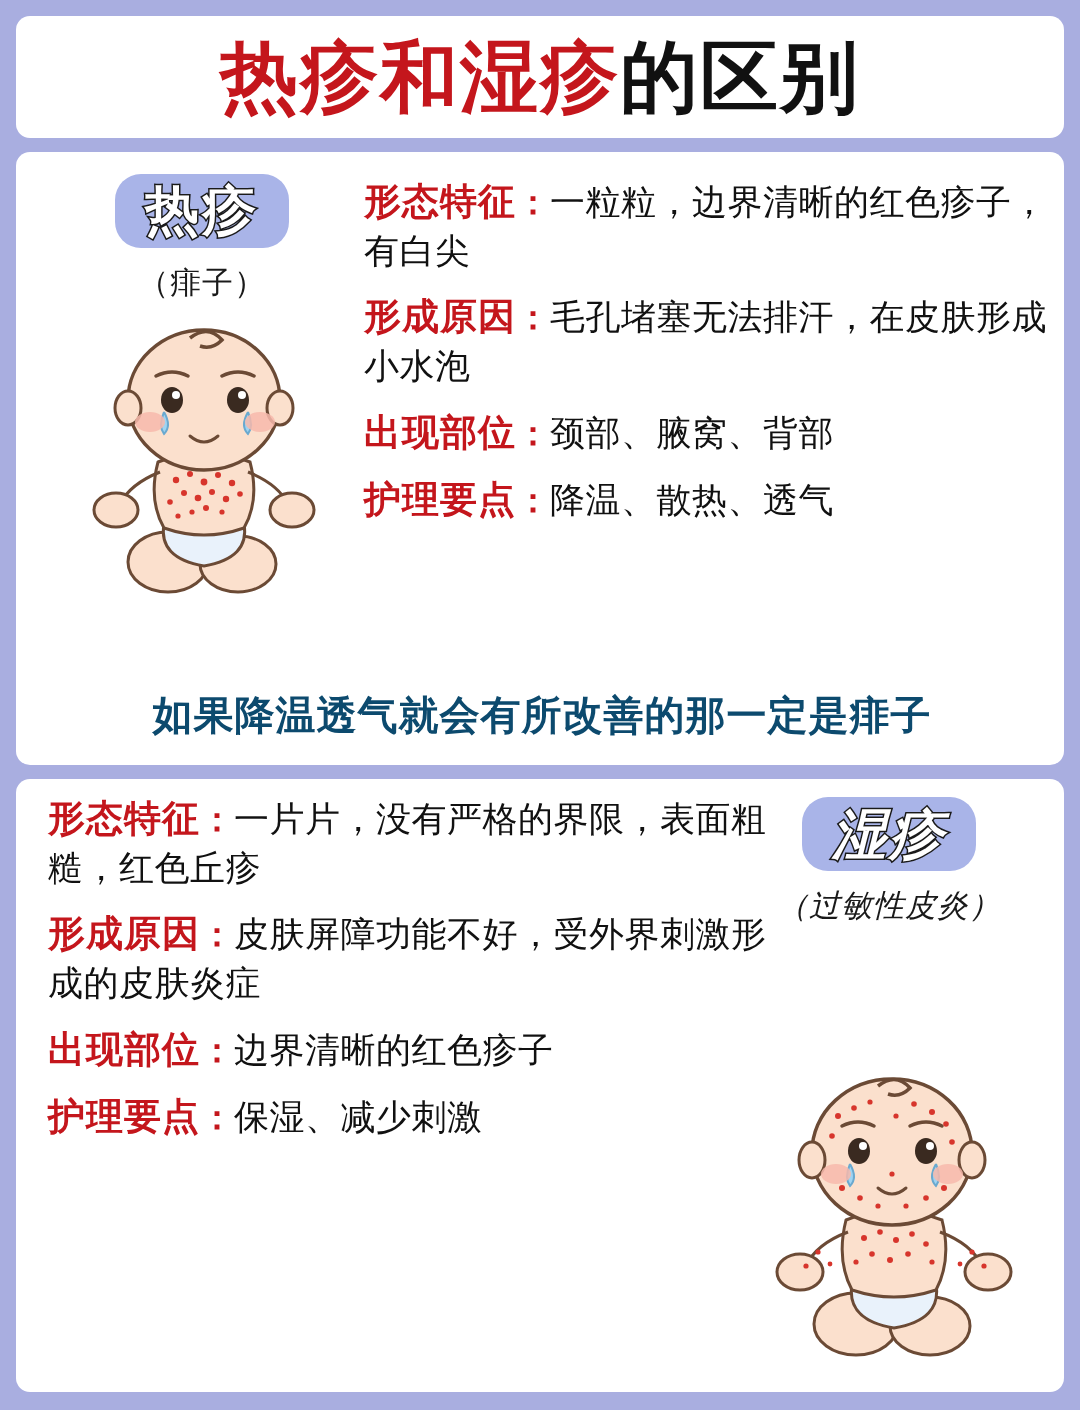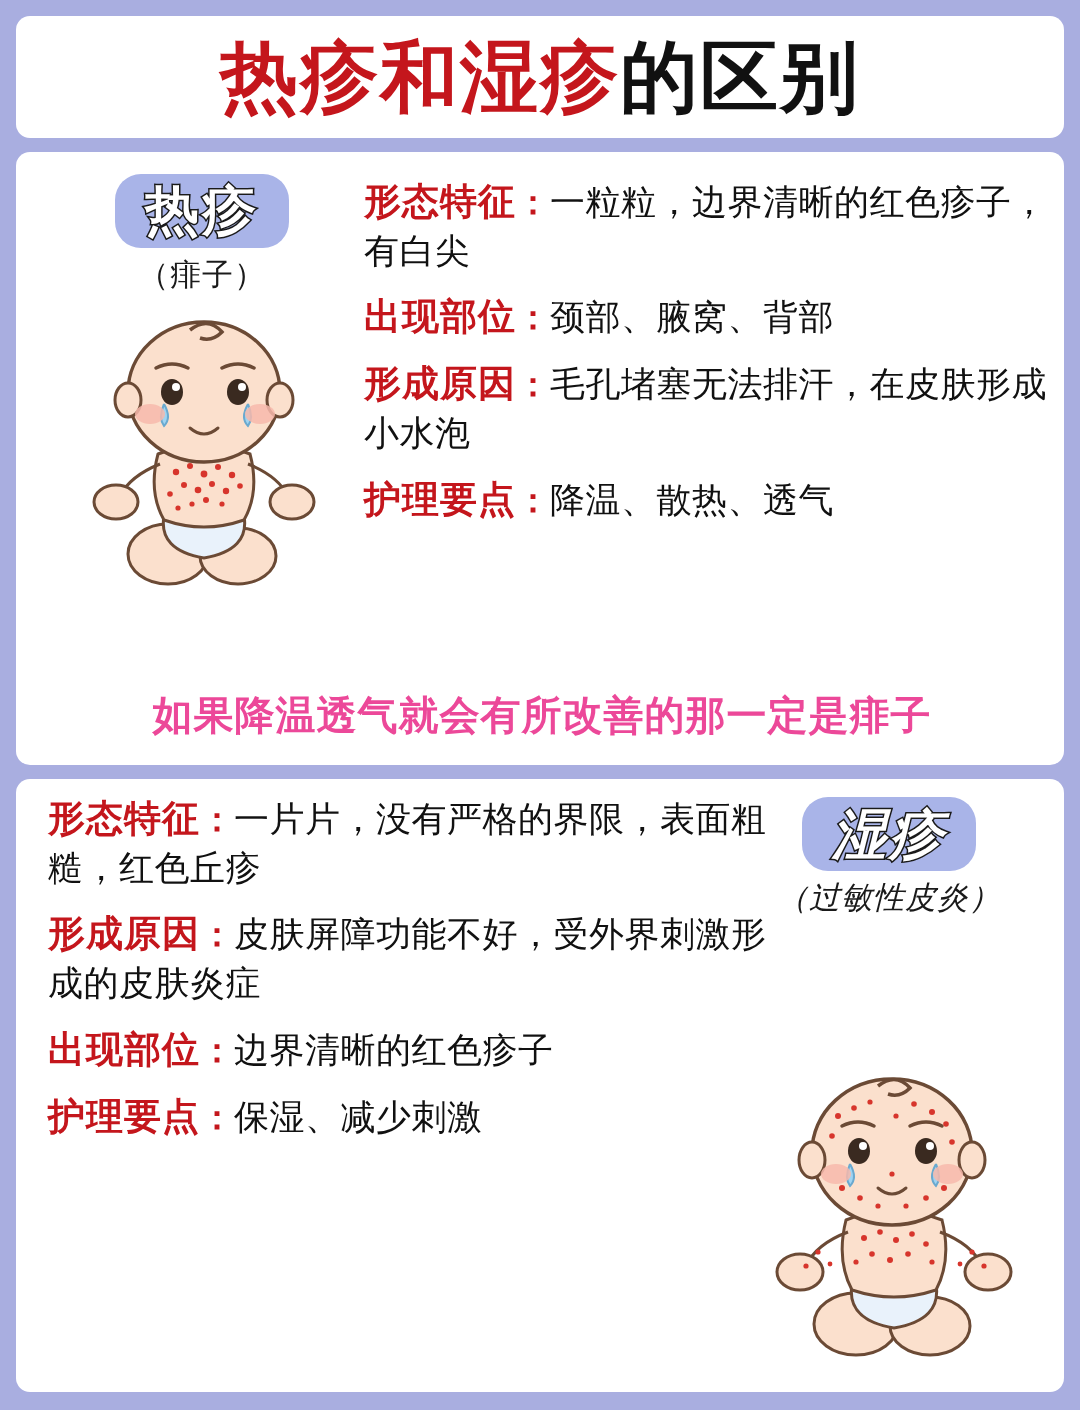--- a/index.html
+++ b/index.html
@@ -73,21 +73,21 @@
     color: #ffffff;
     -webkit-text-stroke: 3px #1a1a1a;
     paint-order: stroke fill;
     letter-spacing: 3px;
     line-height: 1.15;
   }
   .badge-sub {
     font-size: 31px;
     color: #1a1a1a;
     text-align: center;
-    margin-top: 6px;
+    margin-top: 14px;
     letter-spacing: 1px;
   }
 
   
   .col-left {
     position: absolute;
     left: 36px;
     top: 22px;
     width: 300px;
     text-align: center;
@@ -141,21 +141,21 @@
 
   
   .conclusion {
     position: absolute;
     left: 4px;
     right: 0;
     bottom: 22px;
     text-align: center;
     font-size: 40px;
     font-weight: bold;
-    color: #ec4899;
+    color: #0c4a6e;
     letter-spacing: 1px;
   }
   .conclusion.p2 { bottom: 26px; }
 
   
   .baby {
     position: relative;
     width: 260px;
     height: 300px;
   }
@@ -247,24 +247,24 @@
             </g>
           </svg>
         </div>
       </div>
 
       <div class="rows p1">
         <div class="row">
           <span class="lbl">形态特征</span><span class="colon">：</span><span class="val">一粒粒，边界清晰的红色疹子，有白尖</span>
         </div>
         <div class="row">
+          <span class="lbl">形成原因</span><span class="colon">：</span><span class="val">毛孔堵塞无法排汗，在皮肤形成小水泡</span>
+        </div>
+        <div class="row">
           <span class="lbl">出现部位</span><span class="colon">：</span><span class="val">颈部、腋窝、背部</span>
-        </div>
-        <div class="row">
-          <span class="lbl">形成原因</span><span class="colon">：</span><span class="val">毛孔堵塞无法排汗，在皮肤形成小水泡</span>
         </div>
         <div class="row">
           <span class="lbl">护理要点</span><span class="colon">：</span><span class="val">降温、散热、透气</span>
         </div>
       </div>
 
       <div class="conclusion">如果降温透气就会有所改善的那一定是痱子</div>
     </div>
   </div>
 

